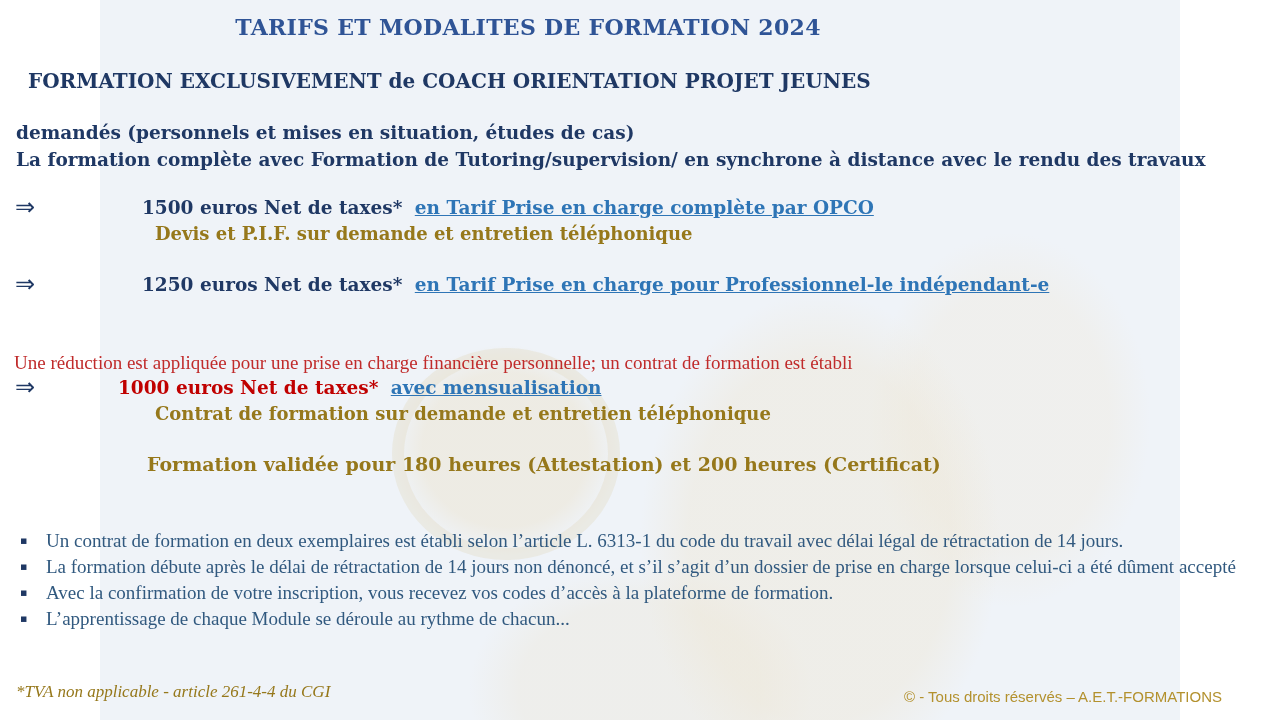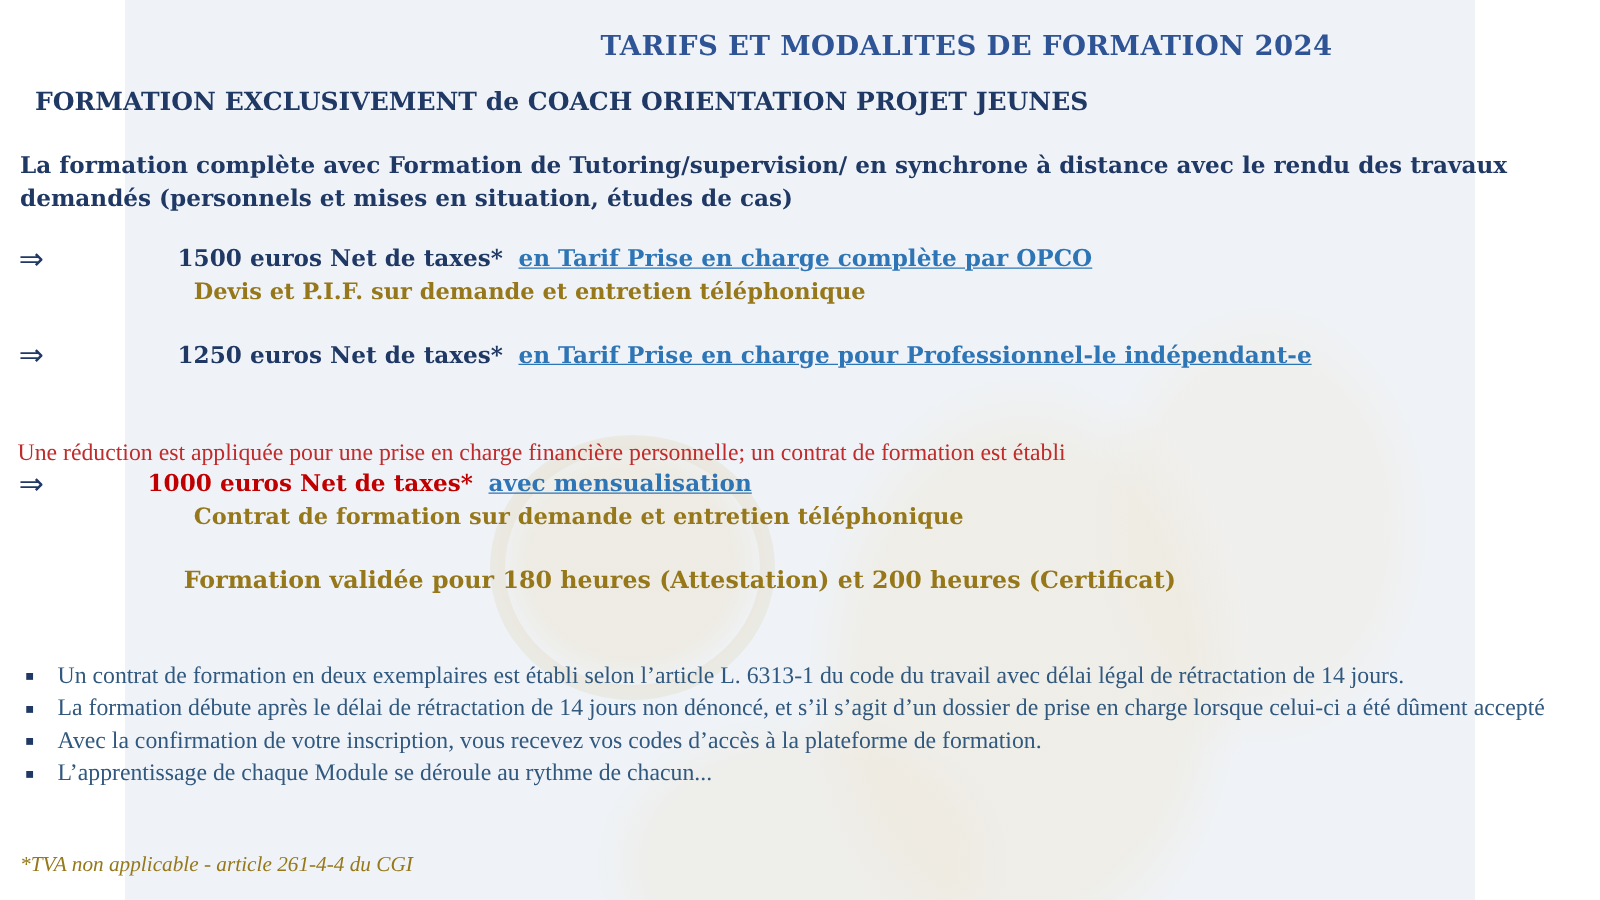--- a/index.html
+++ b/index.html
@@ -27,22 +27,22 @@
       radial-gradient(ellipse 180px 240px at 1010px 420px, rgba(240,233,218,0.35) 0 55%, rgba(240,233,218,0) 78%),
       radial-gradient(ellipse 220px 160px at 640px 690px, rgba(236,229,212,0.35) 0 55%, rgba(236,229,212,0) 78%);
   }
   .wm-ring {
     position: absolute; left: 392px; top: 348px;
     width: 228px; height: 212px; border-radius: 50%;
     border: 12px solid rgba(228,219,198,0.40);
   }
 
   .title {
-    position: absolute; top: 14px; left: 0; width: 1056px; margin: 10px;
-    text-align: right;
+    position: absolute; top: 14px; left: 0; width: 1056px; margin: 0;
+    text-align: center;
     font: bold 22px "DejaVu Serif", serif;
     letter-spacing: 0.3px;
     color: var(--title-navy, #2F5496);
   }
 
   .heading {
     position: absolute; top: 69px; left: 28px; margin: 0;
     font: bold 20px "DejaVu Serif", serif;
     color: var(--dark-navy, #1F3864);
     white-space: nowrap;
@@ -120,22 +120,22 @@
 
   <div class="band"></div>
   <div class="wm-blobs"></div>
   <div class="wm-ring"></div>
 
   <h1 class="title">TARIFS ET MODALITES DE FORMATION 2024</h1>
 
   <h2 class="heading">FORMATION EXCLUSIVEMENT de COACH ORIENTATION PROJET JEUNES</h2>
 
   <div class="intro">
+    <div class="line">demandés (personnels et mises en situation, études de cas)</div>
     <div class="line">La formation complète avec Formation de Tutoring/supervision/ en synchrone à distance avec le rendu des travaux</div>
-    <div class="line">demandés (personnels et mises en situation, études de cas)</div>
   </div>
 
   <div class="offer" id="offer-1">
     <span class="arrow">⇒</span>
     <div class="price-line">
       <span class="price navy">1500 euros Net de taxes*</span>
       <span class="cond">en Tarif Prise en charge complète par OPCO</span>
     </div>
     <div class="detail">Devis et P.I.F. sur demande et entretien téléphonique</div>
   </div>
@@ -174,14 +174,15 @@
       <span class="marker">▪</span>
       <span class="text">Avec la confirmation de votre inscription, vous recevez vos codes d’accès à la plateforme de formation.</span>
     </div>
     <div class="bullet">
       <span class="marker">▪</span>
       <span class="text">L’apprentissage de chaque Module se déroule au rythme de chacun...</span>
     </div>
   </div>
 
   <div class="footer-left">*TVA non applicable - article 261-4-4  du CGI</div>
+  <div class="footer-right">© - Tous droits réservés – A.E.T.-FORMATIONS</div>
 
 </div>
 
 </body></html>

